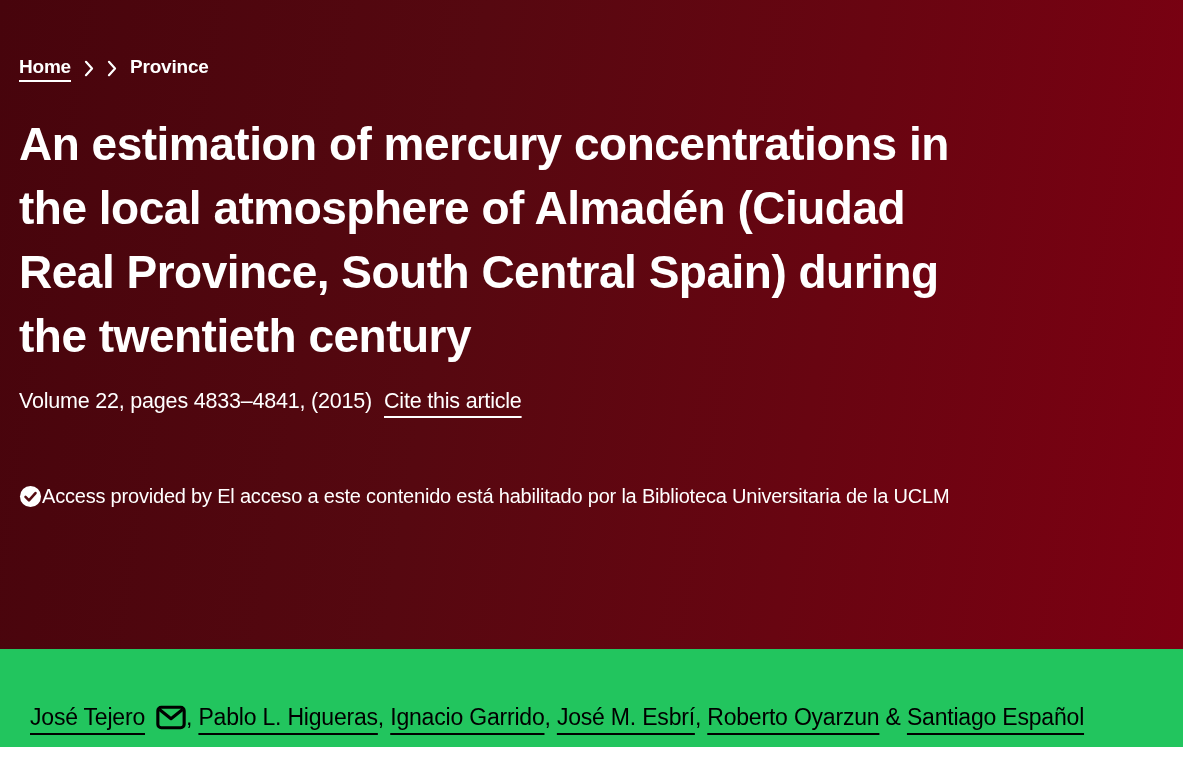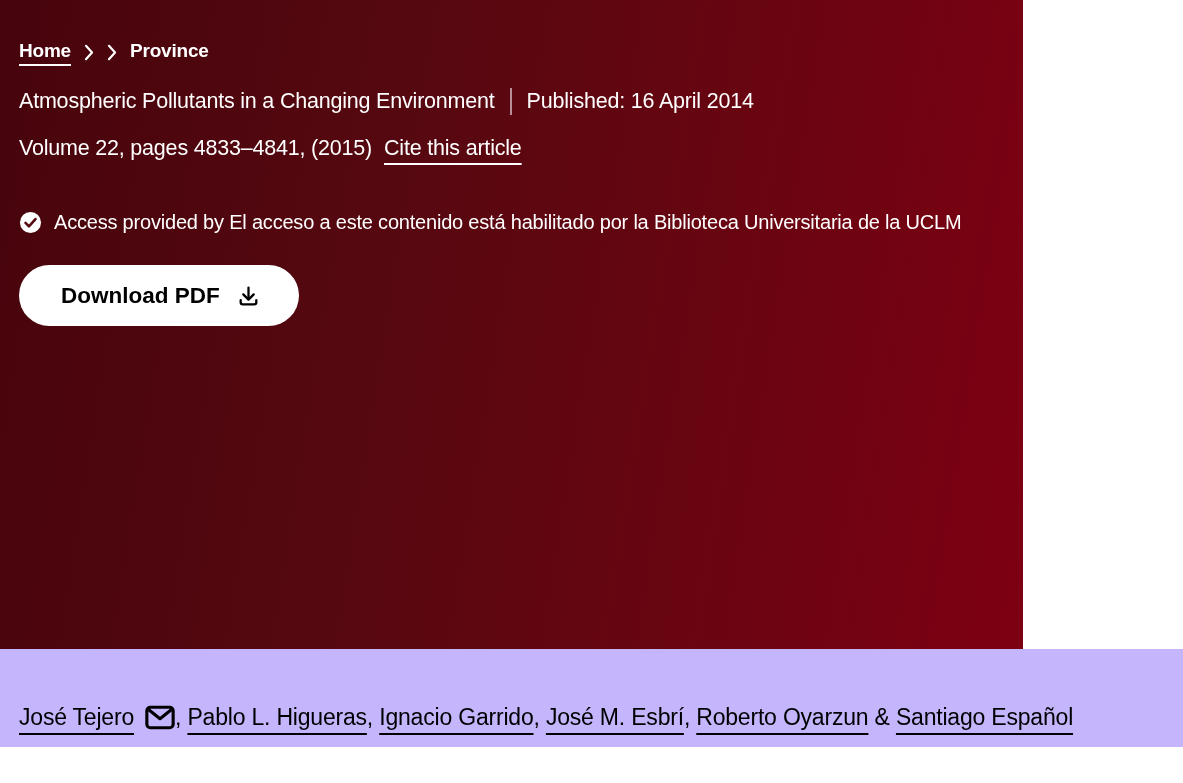--- a/index.html
+++ b/index.html
@@ -7,25 +7,25 @@
   body {
     width: 1183px;
     height: 783px;
     background: #ffffff;
     font-family: "Liberation Sans", sans-serif;
     overflow: hidden;
   }
 
   
   .banner {
-    width: 1023px;
+    width: 1183px;
     height: 649px;
     background: linear-gradient(99deg, #47040c 0%, #560810 38%, #680511 68%, #7d0012 100%);
     color: #ffffff;
-    padding: 0 19px;
+    padding: 16px 19px;
   }
 
   
   .breadcrumb {
     padding-top: 40px;
     display: flex;
     align-items: center;
     gap: 13px;
     font-size: 19px;
     font-weight: 600;
@@ -77,24 +77,24 @@
     margin-left: 12px;
     color: #ffffff;
     text-decoration: underline;
     text-decoration-thickness: 1.5px;
     text-underline-offset: 8px;
     cursor: pointer;
   }
 
   
   .access-row {
-    margin-top: 50px;
+    margin-top: 71px;
     display: flex;
     align-items: center;
-    gap: 12px;
+    gap: 0;
     font-size: 20px;
     letter-spacing: -0.2px;
   }
   .check { display: inline-flex; align-items: center; }
 
   
   .download-btn {
     margin-top: 31px;
     height: 61px;
     padding: 0 38px 0 42px;
@@ -106,21 +106,21 @@
     font-size: 22.5px;
     font-weight: 700;
     display: inline-flex;
     align-items: center;
     gap: 16px;
     cursor: pointer;
   }
   .dl-icon { display: inline-flex; align-items: center; margin-top: 2px; }
 
   
-  .authors-section { padding: 44px 19px 0 19px; background: #c4b5fd; }
+  .authors-section { padding: 44px 19px 0 30px; background: #22c55e; }
   .authors {
     margin: 0;
     max-width: 1080px;
     font-size: 23px;
     line-height: 49px;
     color: #000000;
     letter-spacing: -0.2px;
   }
   .author {
     color: #000000;
@@ -152,52 +152,41 @@
           </svg>
       </span>
       <span class="chev">
         <svg width="10" height="17" viewBox="0 0 8 14" fill="none" stroke="#ffffff" stroke-width="1.8" stroke-linecap="round" stroke-linejoin="round">
             <path d="M1.5 1.5 L6.5 7 L1.5 12.5"></path>
           </svg>
       </span>
       <span>Province</span>
     </nav>
 
+    <h1 class="title">An estimation of mercury concentrations in
+the local atmosphere of Almadén (Ciudad
+Real Province, South Central Spain) during
+the twentieth century</h1>
 
-    <div class="meta-row">
-      <a class="collection">Atmospheric Pollutants in a Changing Environment</a>
-      <span class="vsep"></span>
-      <span>Published: 16 April 2014</span>
-    </div>
 
     <div class="meta-row2">
       <span>Volume 22, pages 4833–4841, (2015)</span>
       <a class="cite">Cite this article</a>
     </div>
 
     <div class="access-row">
       <span class="check">
         <svg width="23" height="23" viewBox="0 0 24 24">
             <circle cx="12" cy="12" r="11" fill="#ffffff"></circle>
             <path d="M6.8 12.4 L10.4 16 L17.2 8.4" fill="none" stroke="#550a10" stroke-width="2.7" stroke-linecap="round" stroke-linejoin="round"></path>
           </svg>
       </span>
       <span>Access provided by El acceso a este contenido está habilitado por la Biblioteca Universitaria de la UCLM</span>
     </div>
 
-    <button class="download-btn">
-      <span>Download PDF</span>
-      <span class="dl-icon">
-        <svg width="25" height="25" viewBox="0 0 24 24" fill="none" stroke="#000000" stroke-width="2.2" stroke-linecap="round" stroke-linejoin="round">
-            <path d="M12 3.5 V14.5"></path>
-            <path d="M7 10 L12 15 L17 10"></path>
-            <path d="M4.5 15.5 V17.5 C4.5 18.6 5.4 19.5 6.5 19.5 H17.5 C18.6 19.5 19.5 18.6 19.5 17.5 V15.5"></path>
-          </svg>
-      </span>
-    </button>
 
   </header>
 
   <section class="authors-section">
     <p class="authors"><a class="author">José Tejero</a><span class="email-icon"><svg width="30" height="25" viewBox="0 0 26 21" fill="none" stroke="#000000" stroke-width="2.7" stroke-linejoin="round">
             <rect x="1.6" y="1.6" width="22.8" height="17.8" rx="3"></rect>
             <path d="M3 3.6 L13 11.6 L23 3.6"></path>
           </svg></span><span class="sep">, </span><a class="author">Pablo L. Higueras</a><span class="sep">, </span><a class="author">Ignacio Garrido</a><span class="sep">, </span><a class="author">José M. Esbrí</a><span class="sep">, </span><a class="author">Roberto Oyarzun</a><span class="sep"> &amp; </span><a class="author">Santiago Español</a></p>
   </section>
 

